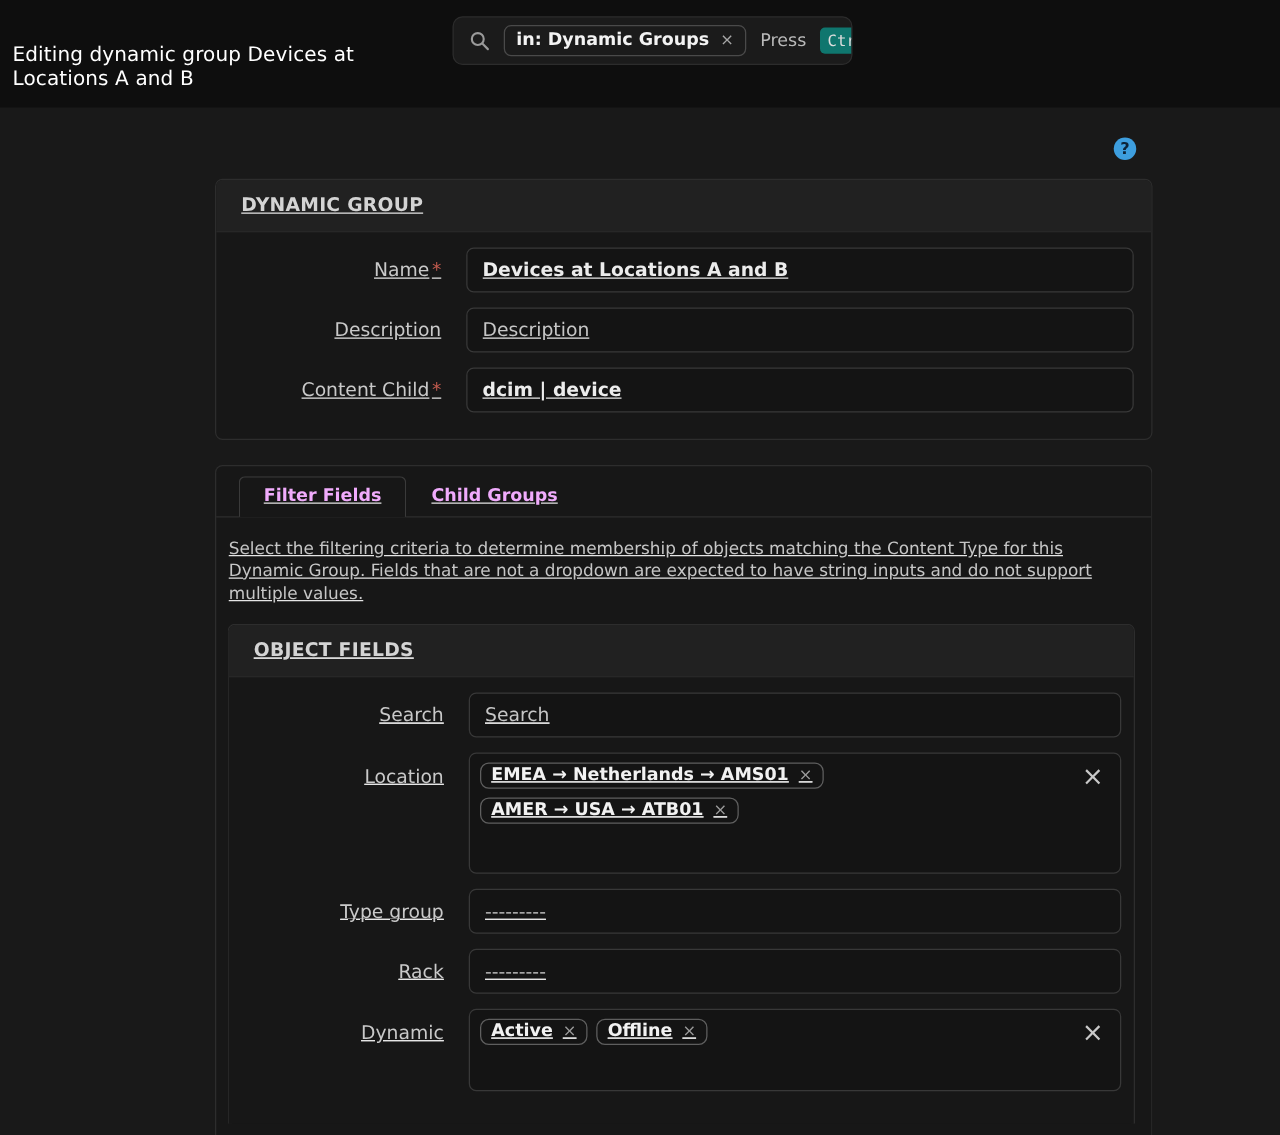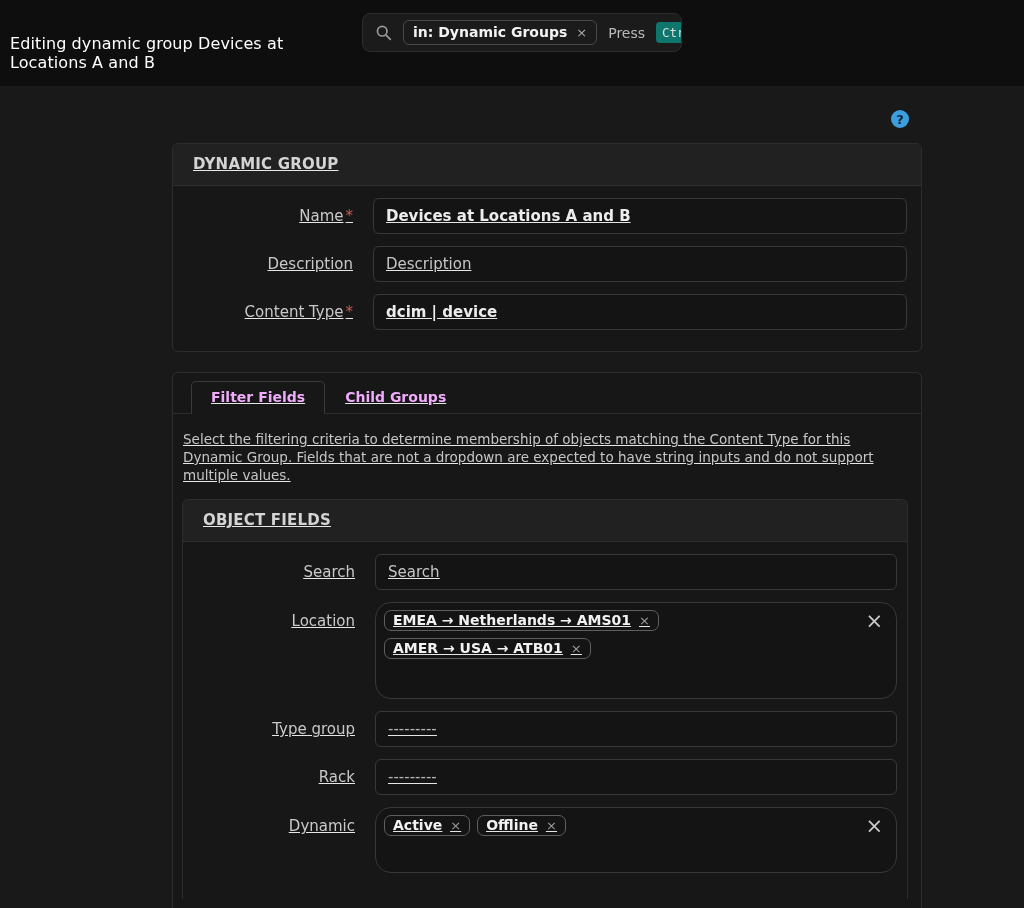--- a/index.html
+++ b/index.html
@@ -101,21 +101,21 @@
     outline:none;
   }
   input.input::placeholder { color:#c6c6c6; font-weight:400; opacity:1; }
   .placeholder-text { color:#b5b5b5; font-weight:400; }
 
   .multiselect {
     position:relative;
     width:100%;
     background:#141414;
     border:1px solid #383838;
-    border-radius:16px;
+    border-radius:6px;
     padding:7px 44px 7px 8px;
     display:flex; gap:7px;
   }
   .multiselect.stacked { flex-direction:column; align-items:flex-start; }
   .multiselect.inline  { flex-direction:row; align-items:flex-start; flex-wrap:wrap; }
   .tag {
     display:inline-flex; align-items:center; gap:8px;
     border:1px solid #5f5f5f; border-radius:7px;
     padding:1px 8px 2px;
     font-size:14px; font-weight:600; color:#f2f2f2;
@@ -194,21 +194,21 @@
             <input class="input" value="Devices at Locations A and B" style="">
           </div>
         </div>
         <div class="form-row">
           <label class="form-label">Description</label>
           <div class="control">
             <input class="input" placeholder="Description" style="">
           </div>
         </div>
         <div class="form-row">
-          <label class="form-label"><span>Content Type</span><span class="req">*</span></label>
+          <label class="form-label"><span>Content Child</span><span class="req">*</span></label>
           <div class="control">
             <div class="input">
               <span>dcim | device</span>
             </div>
           </div>
         </div>
       </div>
     </section>
 
     <section class="panel panel2">

